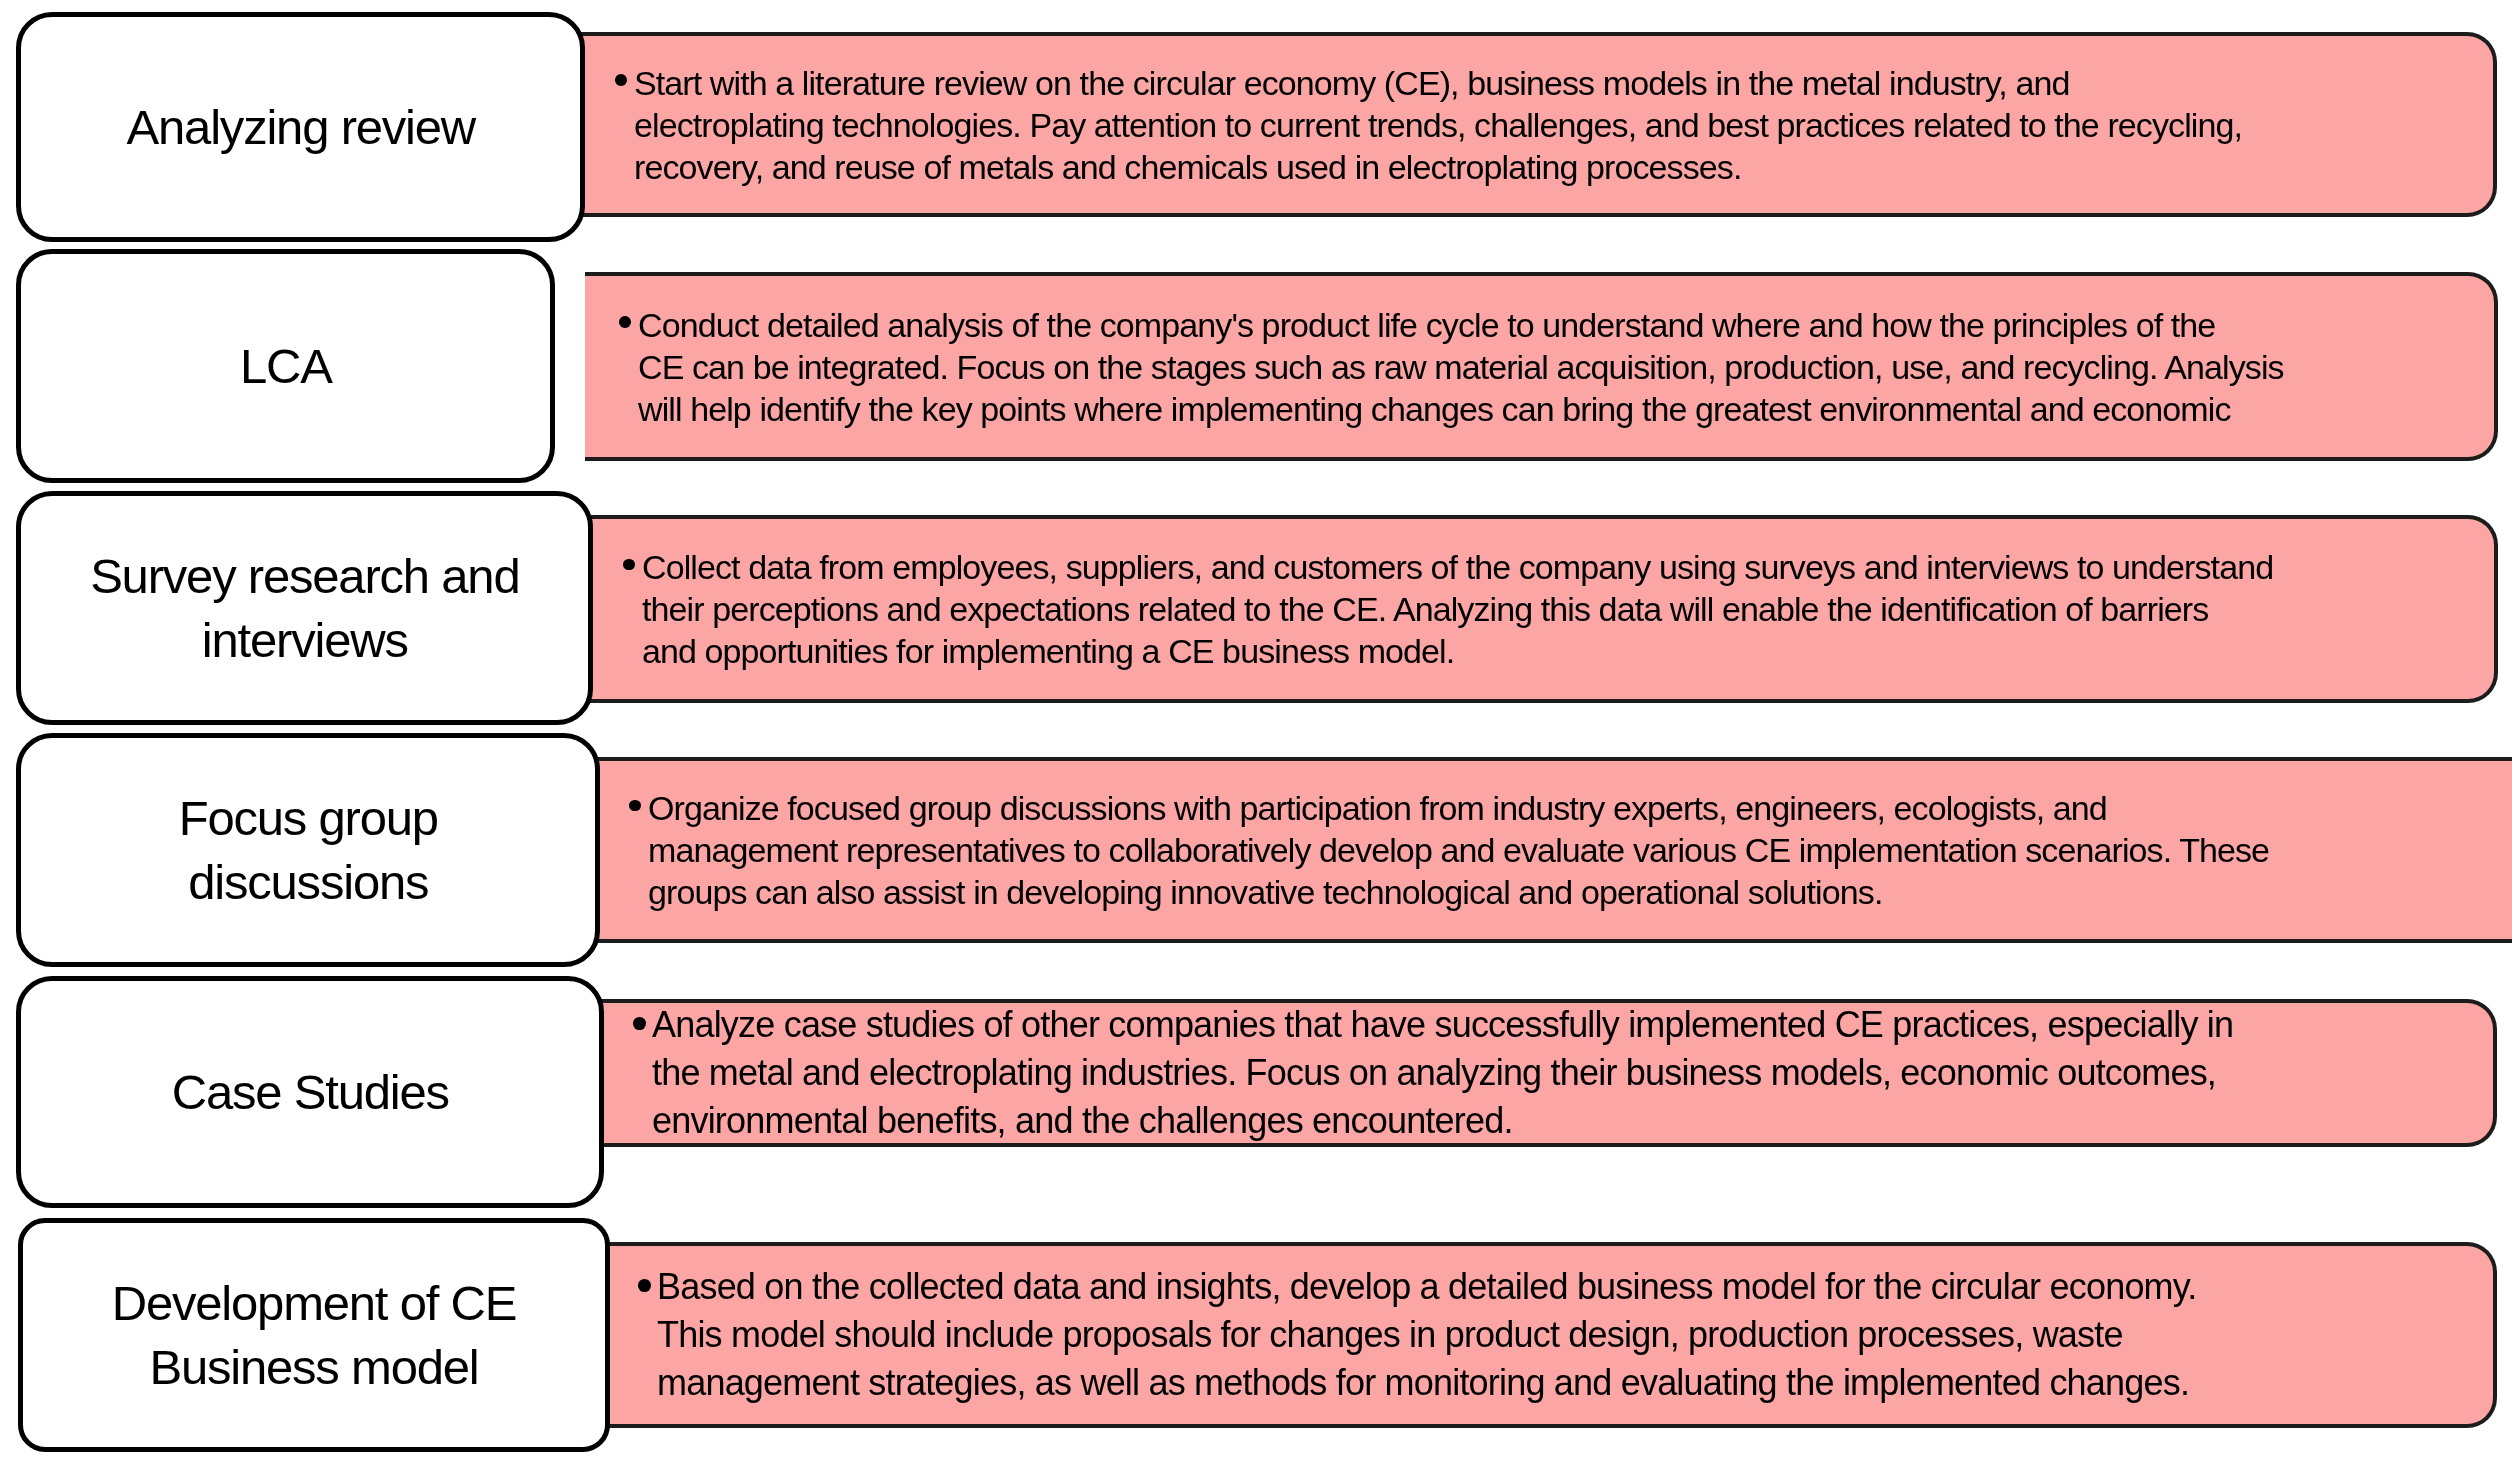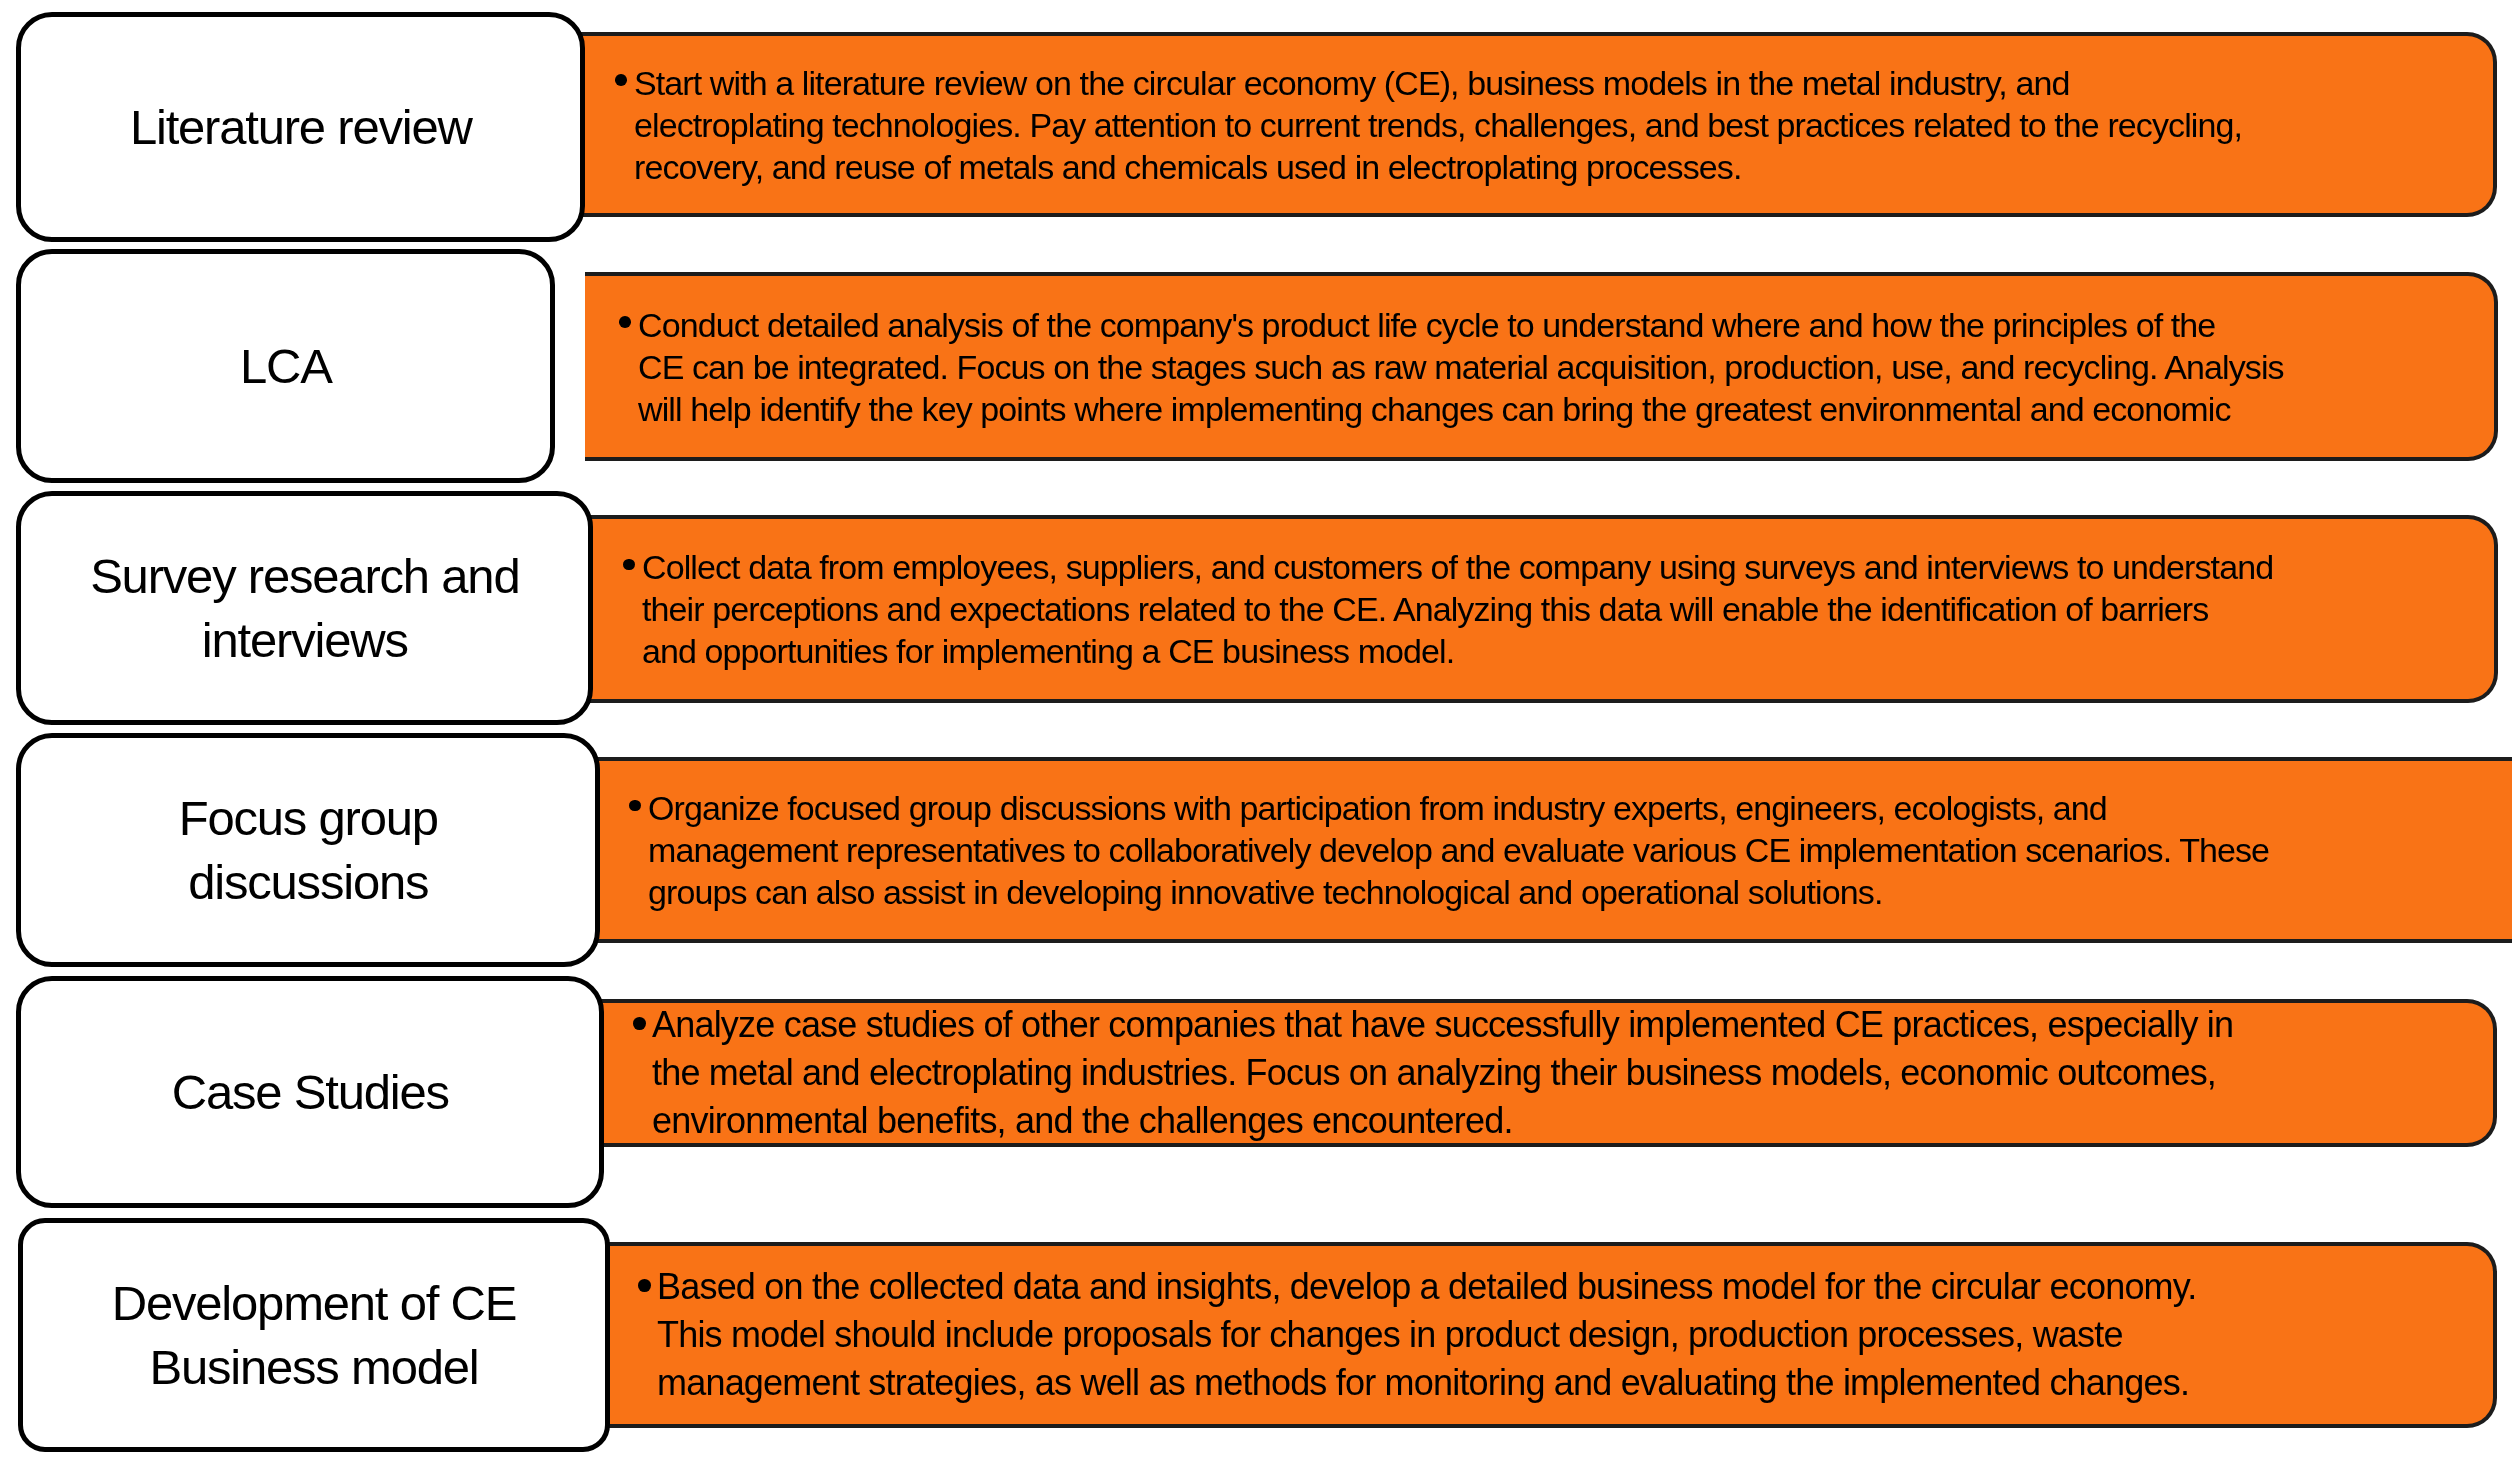--- a/index.html
+++ b/index.html
@@ -38,21 +38,21 @@
     letter-spacing: -1.2px;
     white-space: nowrap;
   }
   .stage-label .ln { display: block; }
   .desc-box {
     position: absolute;
     box-sizing: border-box;
     border: 4.6px solid #1c1c1c;
     border-left: none;
     border-radius: 0 30px 30px 0;
-    background: #f97316;
+    background: #fca5a5;
     z-index: 1;
     display: flex;
     align-items: center;
   }
   .desc-inner {
     position: relative;
     padding-left: 53px;
   }
   .bullet {
     position: absolute;
@@ -72,21 +72,21 @@
   .desc-small .bullet { top: 12.8px; width: 11.6px; height: 11.6px; }
   .desc-large .desc-line { font-size: 36px; line-height: 48px; letter-spacing: -0.8px; }
   .desc-large .bullet { top: 16.3px; }
 </style>
 </head>
 <body>
 
 <div class="row">
   <div class="stage-box" style="left:16.3px; top:12.2px; width:569px; height:230px;">
     <div class="stage-label">
-      <span class="ln">Literature review</span>
+      <span class="ln">Analyzing review</span>
     </div>
   </div>
   <div class="desc-box desc-small" style="left:581px; top:32px; width:1916px; height:185px;">
     <div class="desc-inner">
       <span class="bullet"></span>
       <span class="desc-line">Start with a literature review on the circular economy (CE), business models in the metal industry, and</span>
       <span class="desc-line">electroplating technologies. Pay attention to current trends, challenges, and best practices related to the recycling,</span>
       <span class="desc-line">recovery, and reuse of metals and chemicals used in electroplating processes.</span>
     </div>
   </div>

